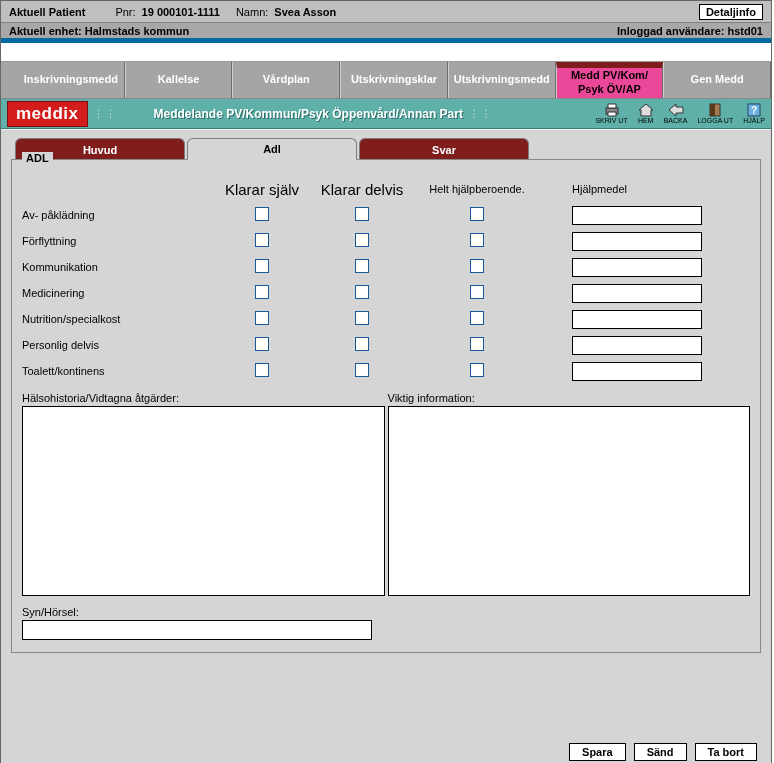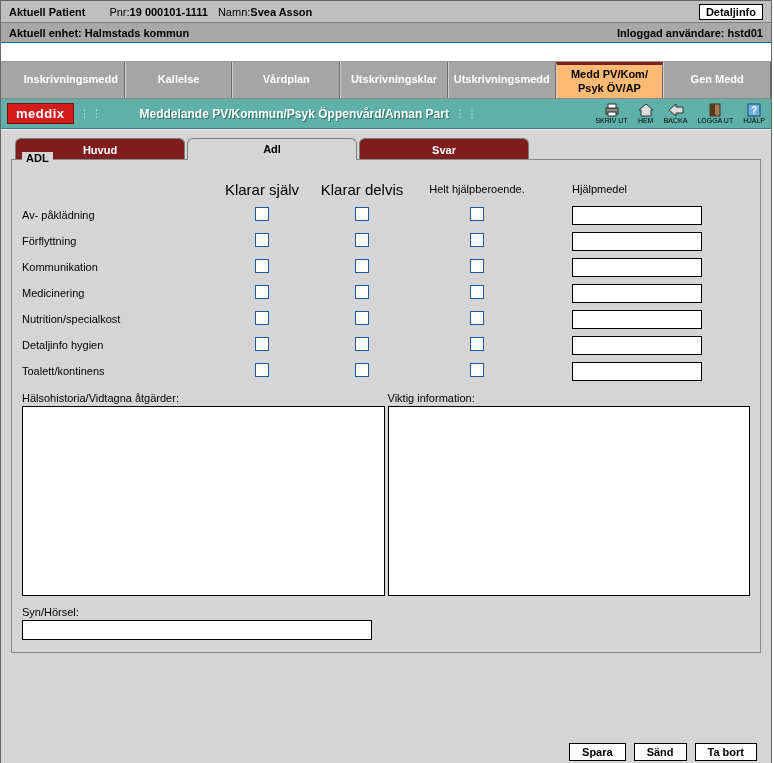--- a/index.html
+++ b/index.html
@@ -16,37 +16,37 @@
     border: 1px solid #666;
     width: 772px;
     margin: 0;
   }
   .top-bar {
     background: #bfbfbf;
     border-bottom: 1px solid #808080;
     padding: 3px 8px;
     display: flex;
     align-items: center;
-    gap: 0;
+    gap: 6px;
     height: 22px;
   }
   .top-bar b { font-weight: bold; }
   .top-bar .pnr-label { margin-left: 24px; }
   .top-bar .spacer { flex: 1; }
   .detalj-btn {
     background: #fff;
     border: 1px solid #000;
     padding: 1px 6px;
     font-size: 11px;
     font-weight: bold;
     cursor: pointer;
   }
   .second-bar {
     background: #a8a8a8;
-    border-bottom: 1px solid #0369a1;
+    border-bottom: 5px solid #0369a1;
     padding: 2px 8px;
     display: flex;
     align-items: center;
     height: 20px;
     font-weight: bold;
     color: #000;
   }
   .second-bar .spacer { flex: 1; }
   .blank-strip { height: 18px; background: #fff; }
   .main-tabs {
@@ -67,37 +67,37 @@
     color: #fff;
     background: #a5a5a5;
     border-right: 1px solid #6e6e6e;
     border-left: 1px solid #cdcdcd;
     cursor: pointer;
     line-height: 1.25;
     padding: 2px 2px;
   }
   .main-tab.first { border-left: none; padding-left: 19px; }
   .main-tab.active {
-    background: #fdba74;
+    background: #ec4899;
     color: #000;
-    border-top: 3px solid #7f1d1d;
+    border-top: 6px solid #7f1d1d;
   }
   .teal-bar {
     background: #5fb0a8;
     height: 30px;
     display: flex;
     align-items: center;
     padding: 0 6px;
     border-bottom: 1px solid #3f7e78;
   }
   .logo {
     background: #d31c1c;
     color: #fff;
     font-weight: bold;
-    font-size: 13px;
+    font-size: 17px;
     padding: 2px 8px;
     border: 1px solid #7a0d0d;
     letter-spacing: 0.5px;
   }
   .teal-title {
     margin-left: 30px;
     color: #fff;
     font-weight: bold;
     font-size: 12px;
     text-shadow: 1px 1px 0 #2d6d67;
@@ -374,21 +374,21 @@
           <div class="adl-aid-col"><input class="aid-input" value="" style=""></div>
         </div>
         <div class="adl-row">
           <div class="adl-label">Nutrition/specialkost</div>
           <div class="adl-col"><span class="check"></span></div>
           <div class="adl-col"><span class="check"></span></div>
           <div class="adl-col-wide"><span class="check"></span></div>
           <div class="adl-aid-col"><input class="aid-input" value="" style=""></div>
         </div>
         <div class="adl-row">
-          <div class="adl-label">Detaljinfo hygien</div>
+          <div class="adl-label">Personlig delvis</div>
           <div class="adl-col"><span class="check"></span></div>
           <div class="adl-col"><span class="check"></span></div>
           <div class="adl-col-wide"><span class="check"></span></div>
           <div class="adl-aid-col"><input class="aid-input" value="" style=""></div>
         </div>
         <div class="adl-row">
           <div class="adl-label">Toalett/kontinens</div>
           <div class="adl-col"><span class="check"></span></div>
           <div class="adl-col"><span class="check"></span></div>
           <div class="adl-col-wide"><span class="check"></span></div>

